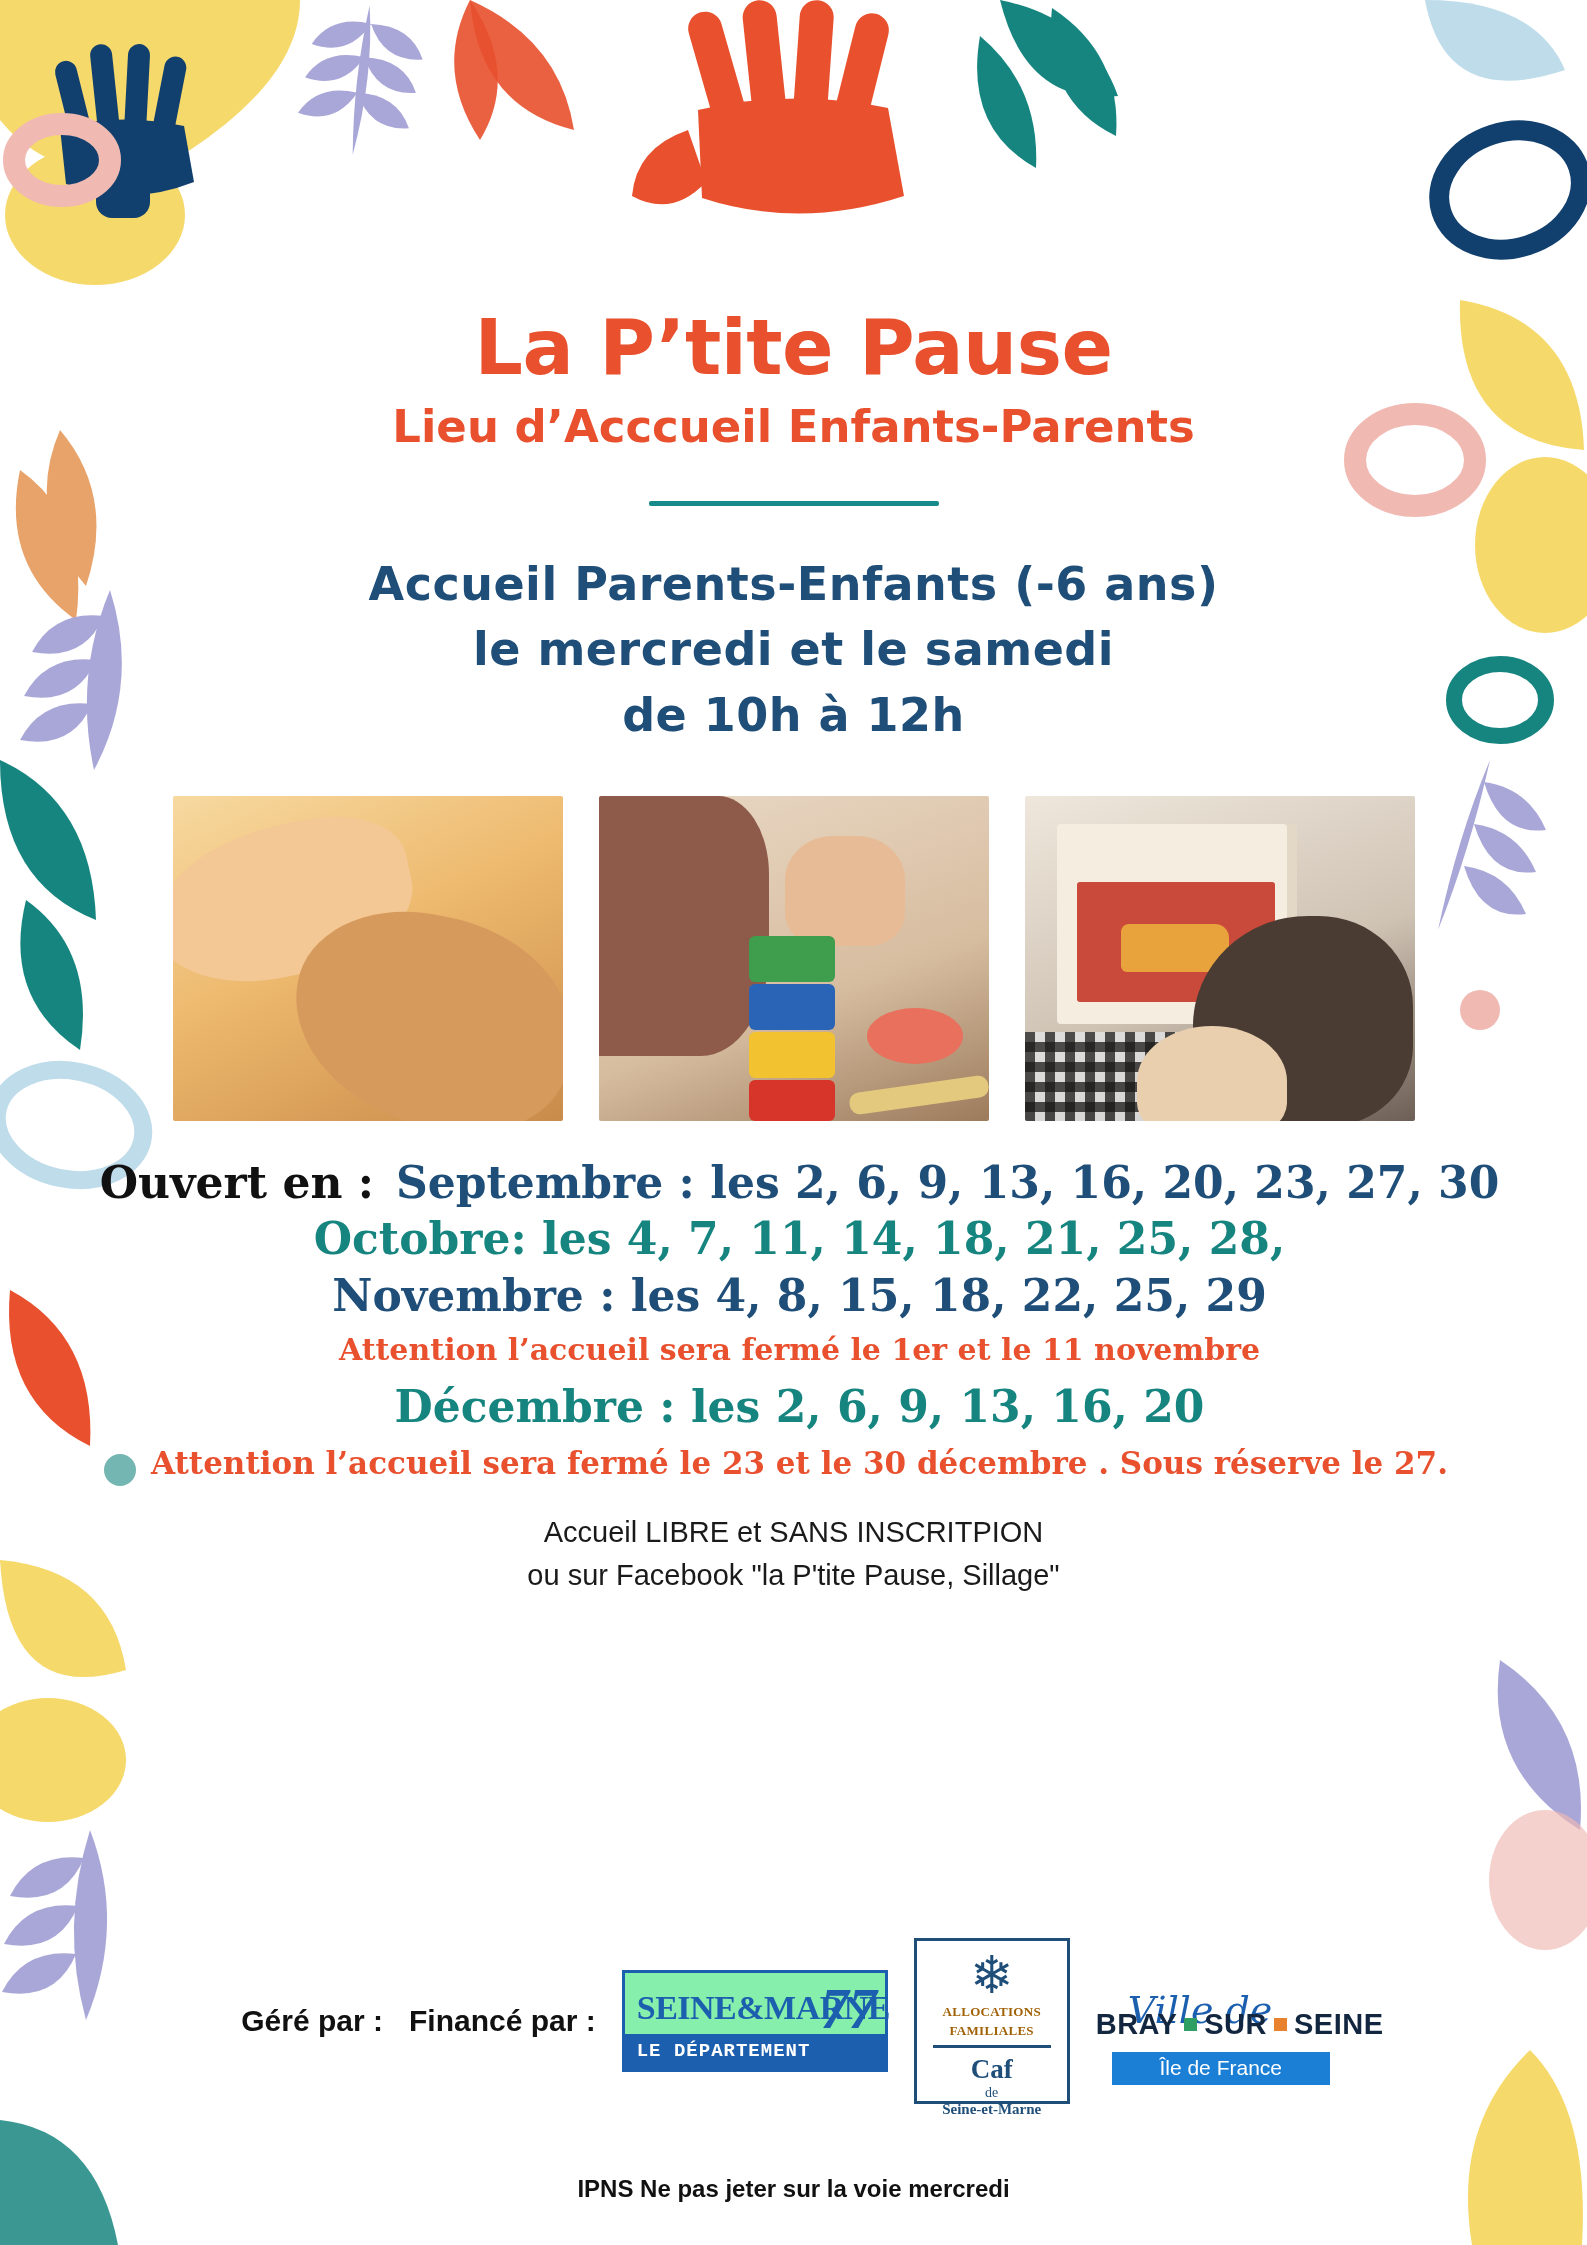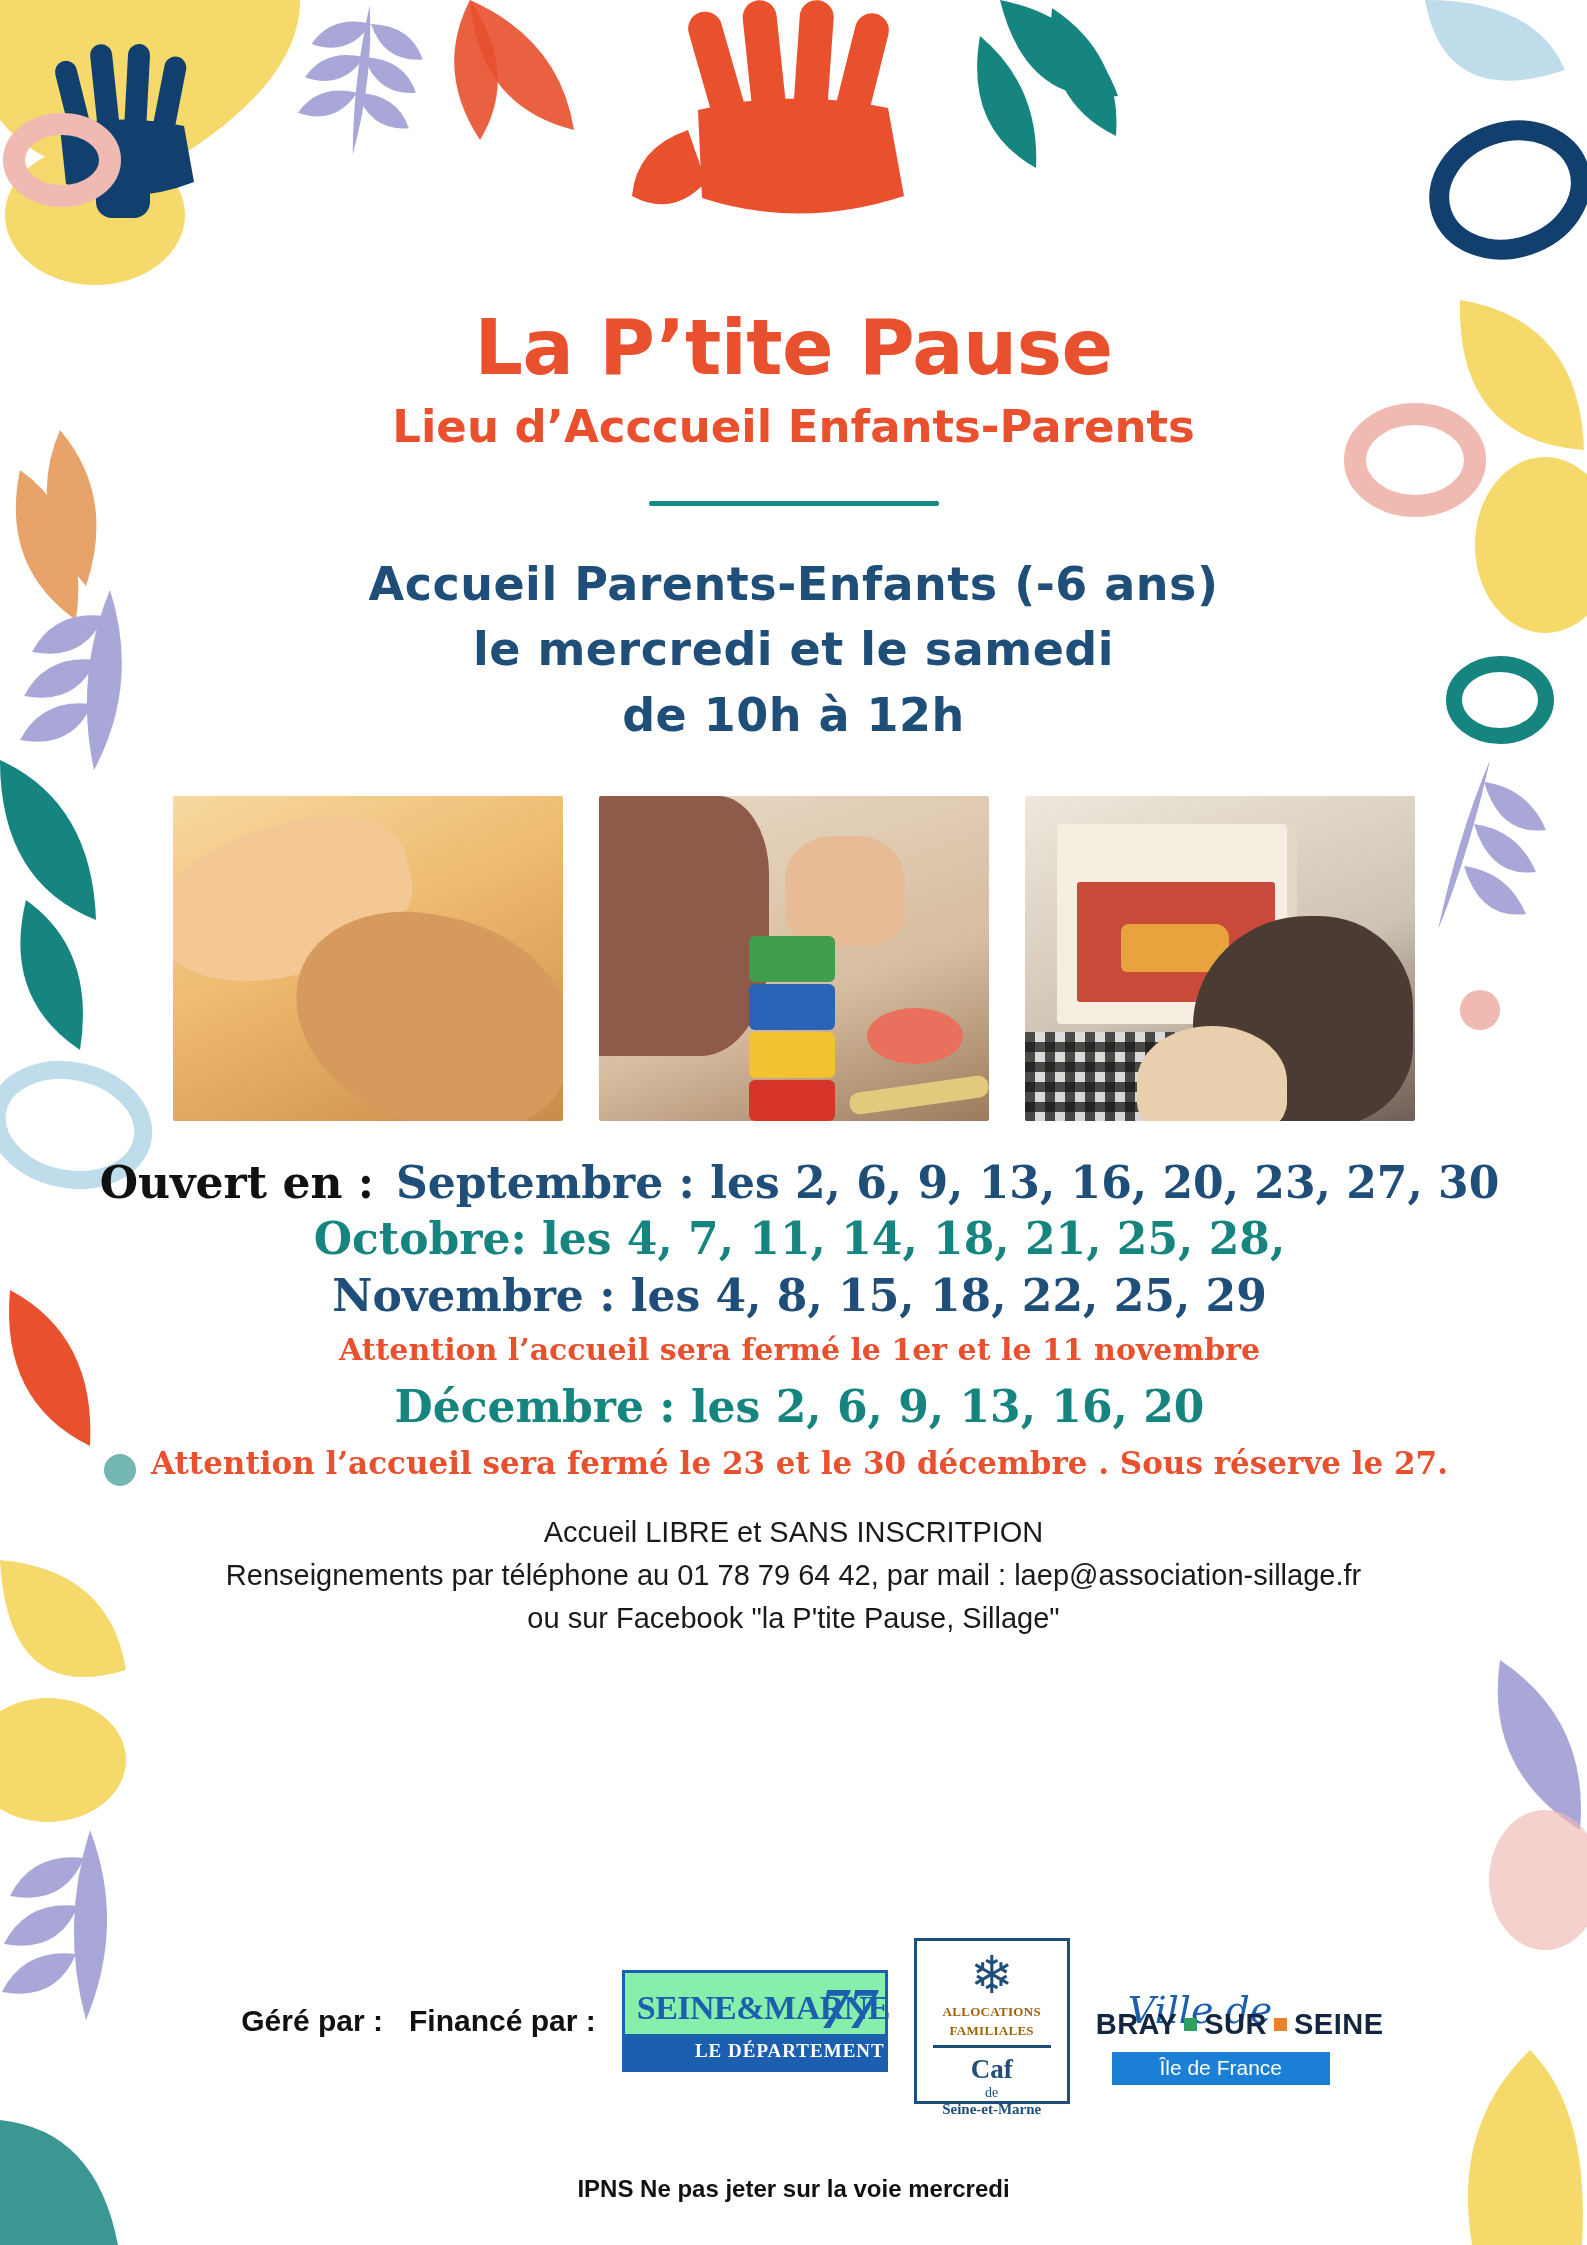--- a/index.html
+++ b/index.html
@@ -276,28 +276,28 @@
     font-family: "Liberation Serif", serif;
     font-weight: bold;
     font-size: 34px;
     position: absolute;
     left: 12px; top: 16px;
     letter-spacing: -0.5px;
   }
   .sem-bottom {
     background: #1B5FAE;
     color: #fff;
-    font-family: Liberation Serif, serif;
+    font-family: Liberation Mono, monospace;
     font-weight: bold;
     font-size: 19px;
     letter-spacing: 1px;
     position: absolute;
     left: 0; right: 0; bottom: 0;
     padding: 6px 0 7px 12px;
-    text-align: right;
+    text-align: left;
   }
   .sem-77 {
     position: absolute;
     right: 8px; top: 8px;
     color: #1B5FAE;
     font-family: "Liberation Serif", serif;
     font-weight: bold;
     font-size: 56px;
     line-height: 1;
     font-style: italic;
@@ -569,21 +569,20 @@
       <div class="sched-row dec-line">
         <span class="month-line m-dec">
           <span>Décembre  : </span><span>les 2, 6, 9, 13, 16, 20</span>
         </span>
       </div>
       <div class="warn warn-2">Attention l’accueil sera fermé le 23 et le 30 décembre . Sous réserve le 27.</div>
     </div>
 
     <div class="info">
       <div>Accueil LIBRE et SANS INSCRITPION</div>
-      <div>Renseignements par téléphone au 01 78 79 64 42, par mail : laep@association-sillage.fr</div>
       <div>ou sur Facebook "la P'tite Pause, Sillage"</div>
     </div>
 
   </div>
 
   <div class="footer">
     <div class="footer-row">
 
       <span class="gere-par">Géré par :</span>
 

